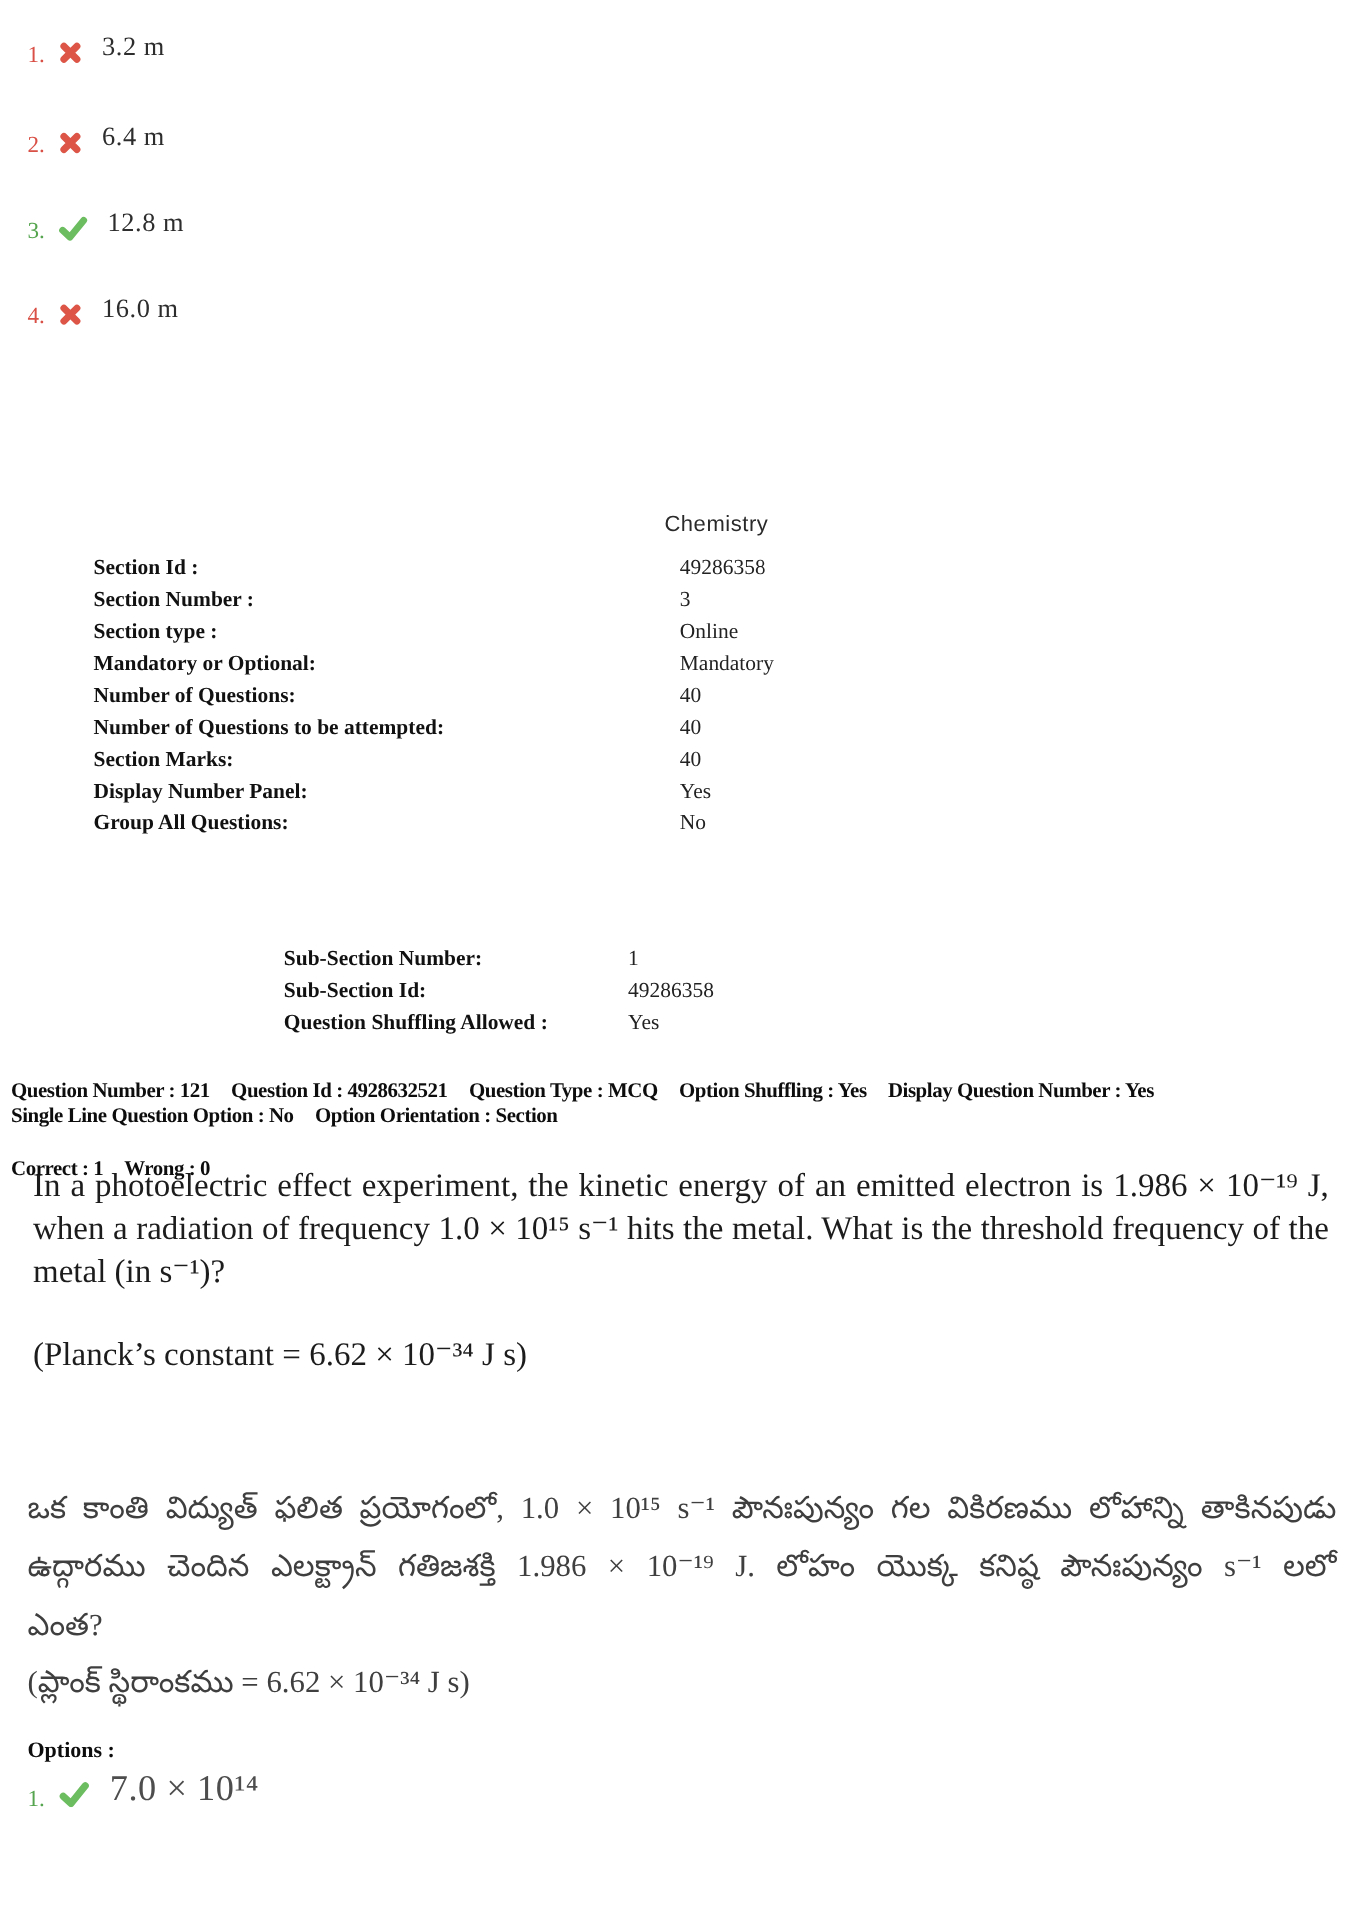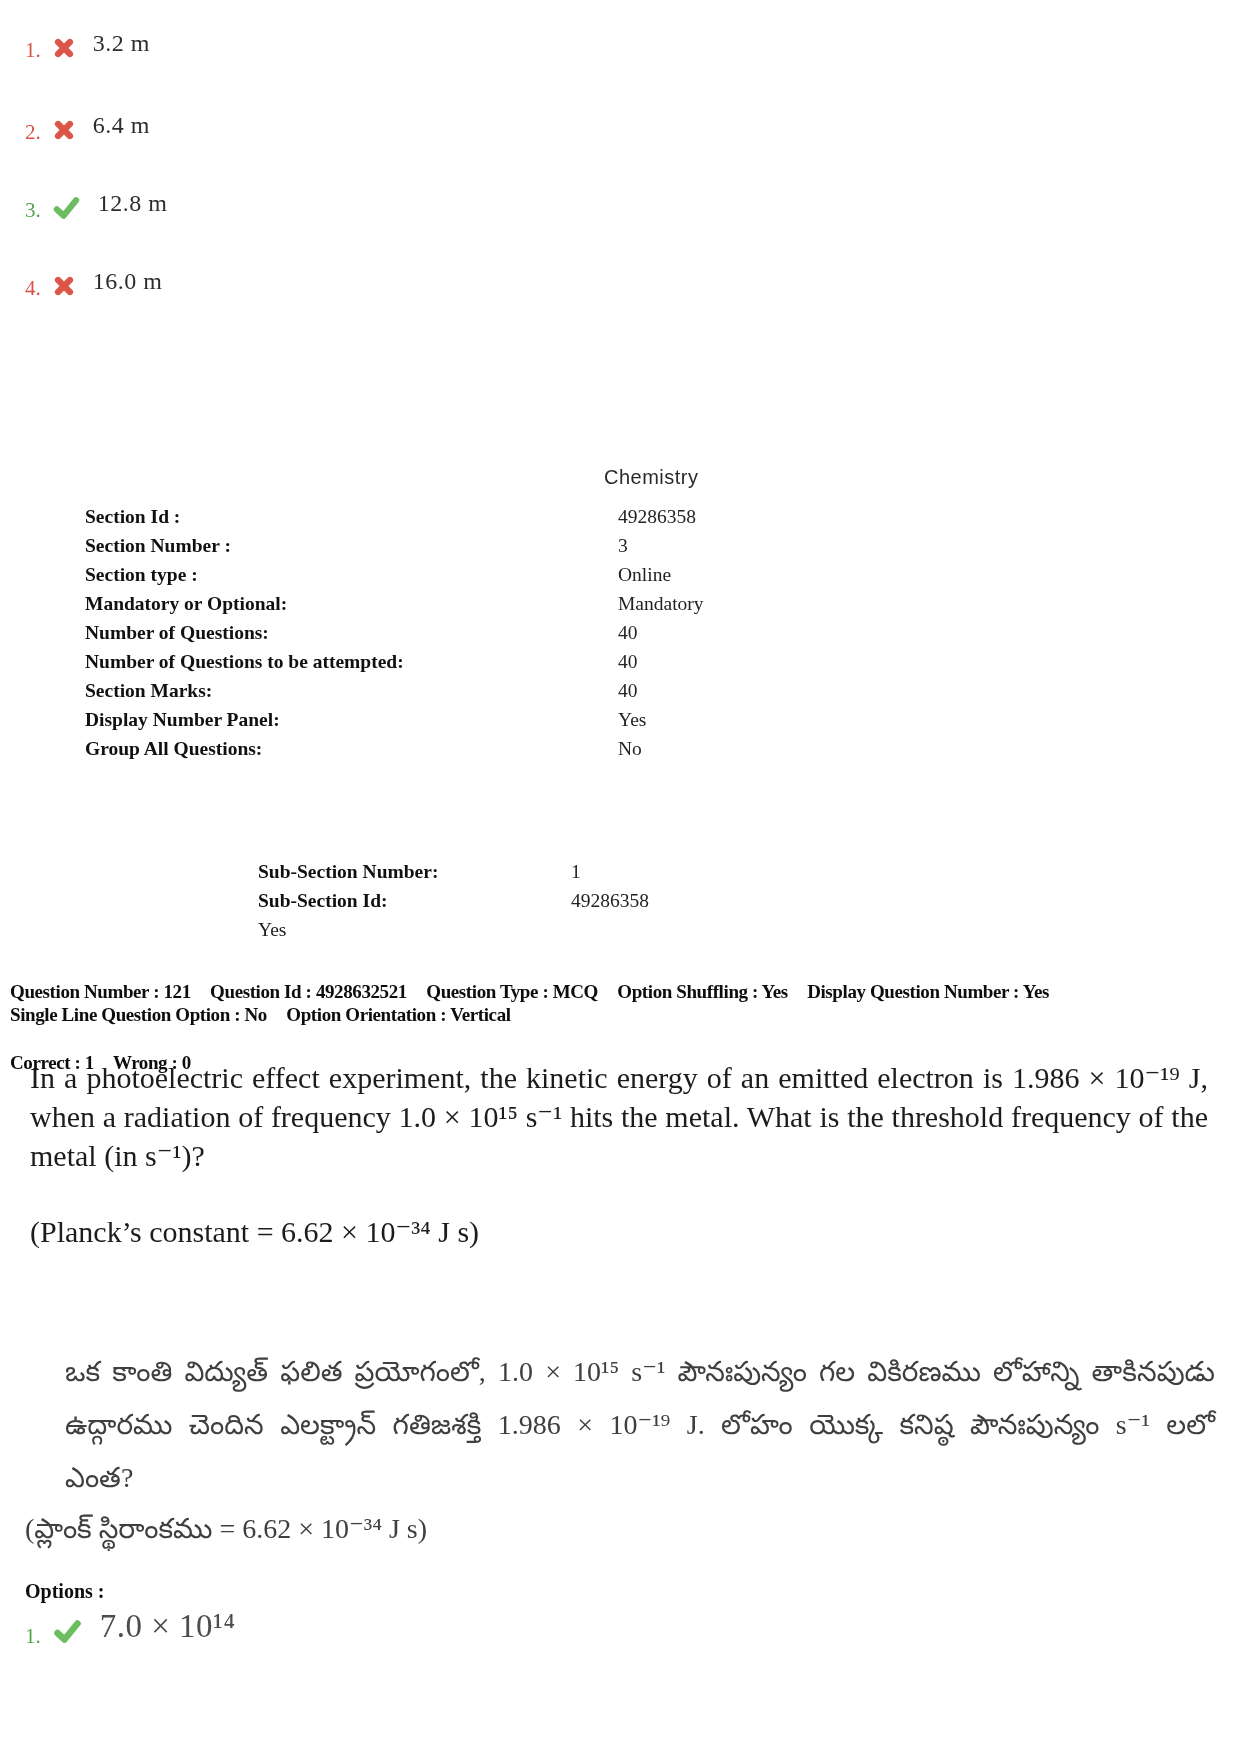--- a/index.html
+++ b/index.html
@@ -53,21 +53,21 @@
     font-size:30px; line-height:39px; text-align:justify; color:#1c1c1c;
   }
   .planck-en {
     position:absolute; left:30px; top:1214px;
     font-size:30px; color:#1c1c1c;
   }
   .q-text-te {
     position:absolute; left:25px; top:1345px; width:1190px;
     font-size:28px; color:#3f3f3f;
   }
-  .te-line { line-height:53px;margin-left:40px; }
+  .te-line { line-height:53px; }
   .te-line.justify { text-align:justify; text-align-last:justify; }
   .planck-te {
     position:absolute; left:25px; top:1512px;
     font-size:28px; color:#3f3f3f;
   }
   .options-heading {
     position:absolute; left:25px; top:1580px;
     font-weight:bold; font-size:20px; color:#0d0d0d;
   }
 </style>
@@ -160,35 +160,36 @@
   <div class="kv-block subsection-rows">
     <div class="kv-row">
       <span class="kv-label">Sub-Section Number:</span>
       <span class="kv-value">1</span>
     </div>
     <div class="kv-row">
       <span class="kv-label">Sub-Section Id:</span>
       <span class="kv-value">49286358</span>
     </div>
     <div class="kv-row">
+      <span class="kv-label">Question Shuffling Allowed :</span>
       <span class="kv-value">Yes</span>
     </div>
   </div>
 
   <div class="meta-block">
     <div class="meta-line">
       <span>Question Number : 121</span>
       <span>Question Id : 4928632521</span>
       <span>Question Type : MCQ</span>
       <span>Option Shuffling : Yes</span>
       <span>Display Question Number : Yes</span>
     </div>
     <div class="meta-line">
       <span>Single Line Question Option : No</span>
-      <span>Option Orientation : Vertical</span>
+      <span>Option Orientation : Section</span>
     </div>
     <div class="meta-line meta-score">
       <span>Correct : 1</span>
       <span>Wrong : 0</span>
     </div>
   </div>
 
   <div class="q-text-en">In a photoelectric effect experiment, the kinetic energy of an emitted electron is 1.986 × 10⁻¹⁹ J, when a radiation of frequency 1.0 × 10¹⁵ s⁻¹ hits the metal. What is the threshold frequency of the metal (in s⁻¹)?</div>
   <div class="planck-en">(Planck’s constant = 6.62 × 10⁻³⁴ J s)</div>
 

